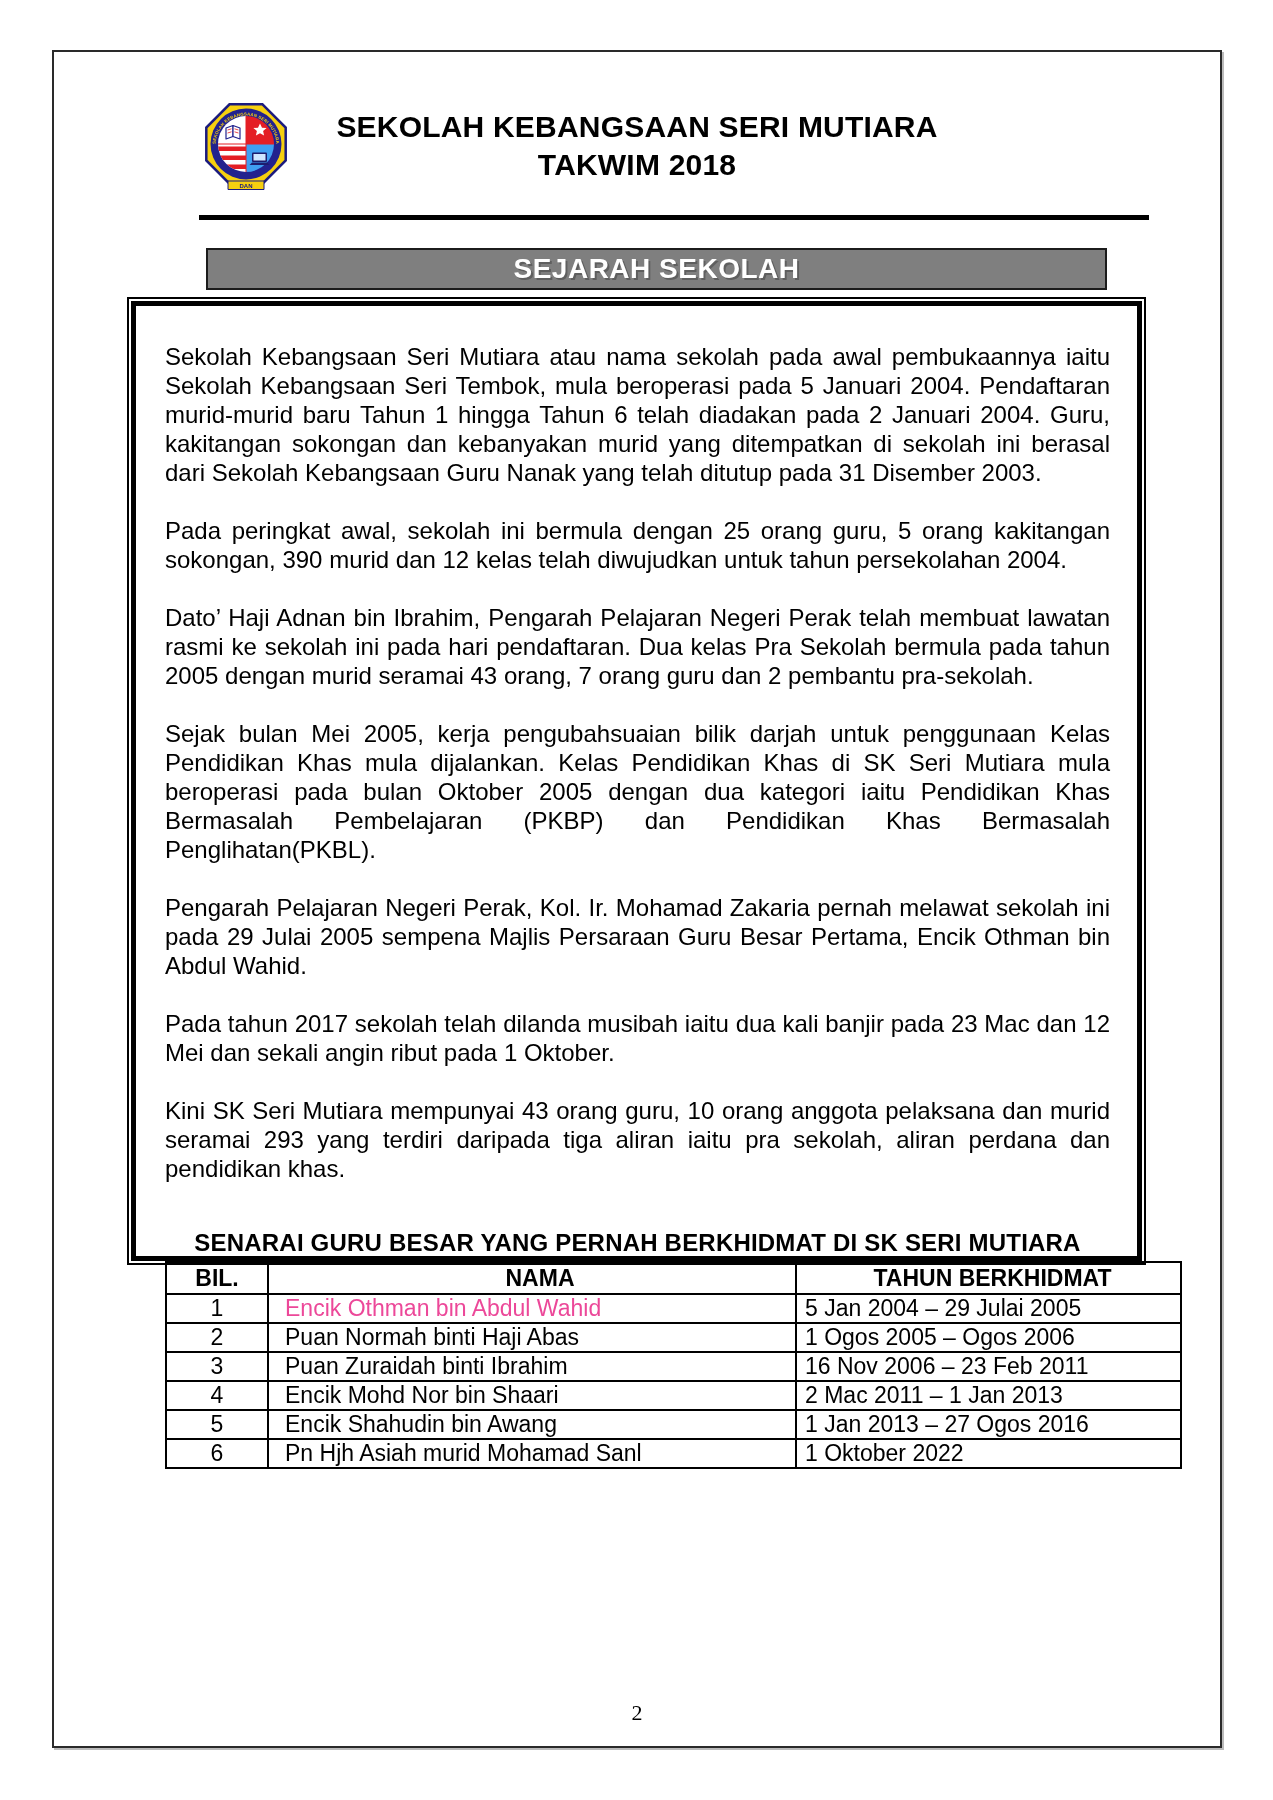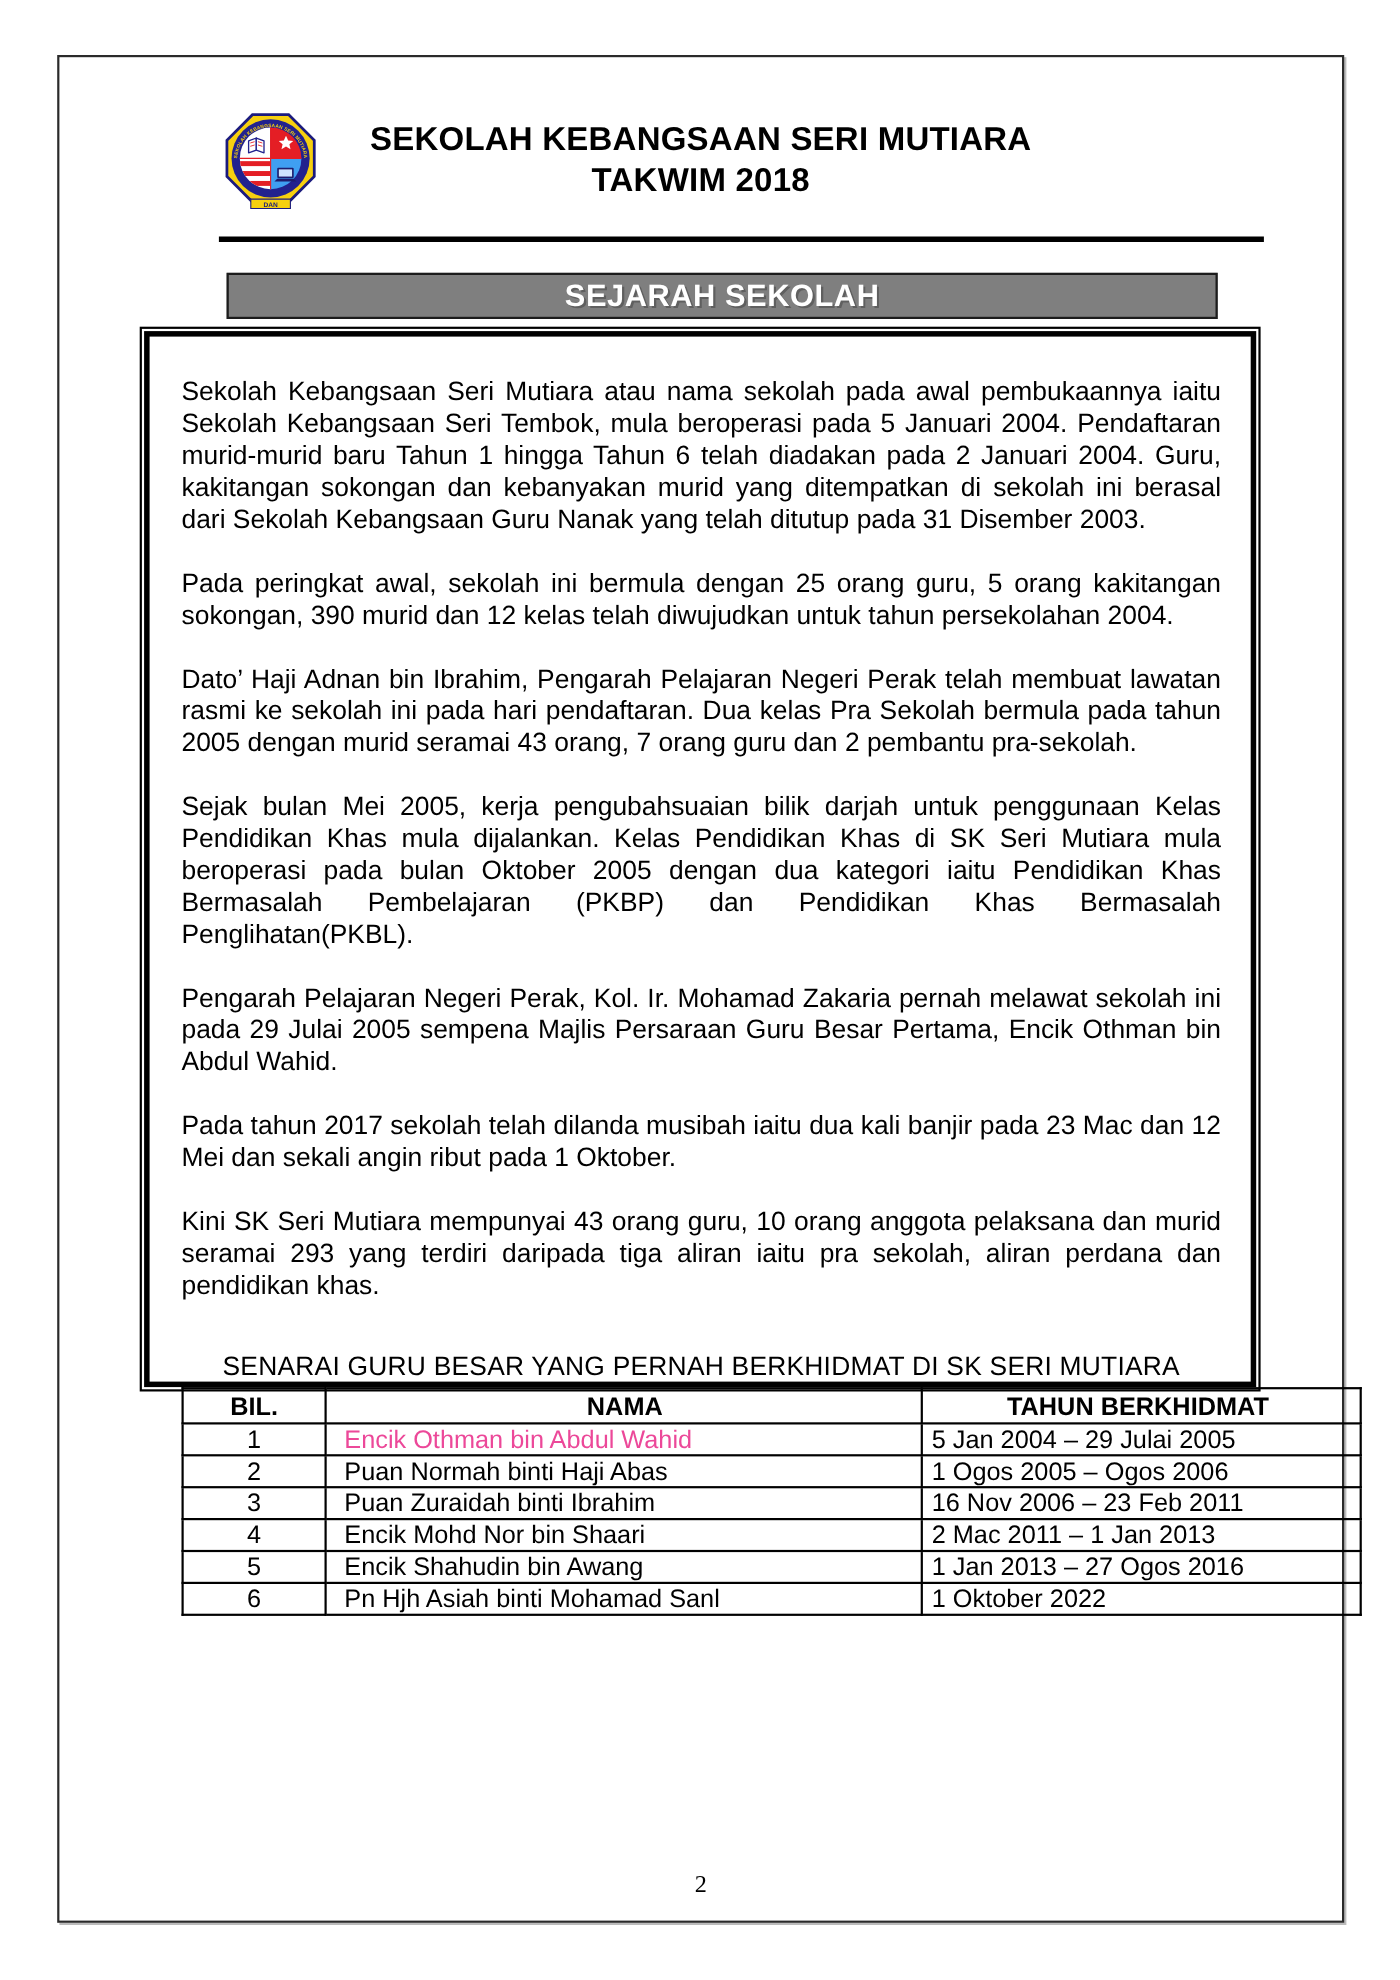--- a/index.html
+++ b/index.html
@@ -18,24 +18,24 @@
           background:#7f7f7f;border:2px solid #1c1c1c;display:flex;align-items:center;justify-content:center;}
   .banner span{color:#ffffff;font-size:28px;font-weight:bold;letter-spacing:.5px;
                text-shadow:2px 2px 0 rgba(70,70,70,.55);}
   
   .content-box{position:absolute;left:73px;top:245px;width:1019px;height:968px;
                border:2px solid #000;box-sizing:border-box;padding:2px;}
   .content-inner{border:5px solid #000;width:100%;height:100%;box-sizing:border-box;
                  padding:36px 27px 0 29px;}
   .para{font-size:24px;line-height:29px;margin:0 0 29px 0;text-align:justify;}
   
-  .table-title{font-size:24px;font-weight:normal;text-align:center;margin:46px 0 4px 0;letter-spacing:.2px;}
+  .table-title{font-size:24px;font-weight:bold;text-align:center;margin:46px 0 4px 0;letter-spacing:.2px;}
   table.gb{border-collapse:collapse;margin:0 auto;width:985px;table-layout:fixed;}
   table.gb th,table.gb td{border:2px solid #000;font-size:23px;line-height:25px;
-                          padding:1px 14px;overflow:hidden;white-space:nowrap;}
+                          padding:1px 0;overflow:hidden;white-space:nowrap;}
   table.gb th{font-weight:bold;text-align:center;height:28px;}
   .col-bil{width:100px;text-align:center;}
   .col-nama{width:510px;text-align:left;padding-left:16px !important;}
   .col-tahun{width:375px;text-align:left;padding-left:8px !important;}
   .muted{color:#ec4899;}
   
   .quote{margin-top:58px;text-align:center;font-family:"DejaVu Serif",serif;
          font-style:italic;font-size:23px;letter-spacing:.5px;}
   
   .page-number{position:absolute;left:0;right:0;top:1648px;text-align:center;
@@ -142,21 +142,21 @@
                 <td class="col-nama">Encik Mohd Nor bin Shaari</td>
                 <td class="col-tahun">2 Mac 2011 – 1 Jan 2013</td>
               </tr>
               <tr>
                 <td class="col-bil">5</td>
                 <td class="col-nama">Encik Shahudin bin Awang</td>
                 <td class="col-tahun">1 Jan 2013 – 27 Ogos 2016</td>
               </tr>
               <tr>
                 <td class="col-bil">6</td>
-                <td class="col-nama">Pn Hjh Asiah binti Mohamad Sanl</td>
+                <td class="col-nama">Pn Hjh Asiah murid Mohamad Sanl</td>
                 <td class="col-tahun">1 Oktober 2022</td>
               </tr>
             </tbody>
         </table>
 
 
       </div>
     </div>
 
     <div class="page-number">2</div>

